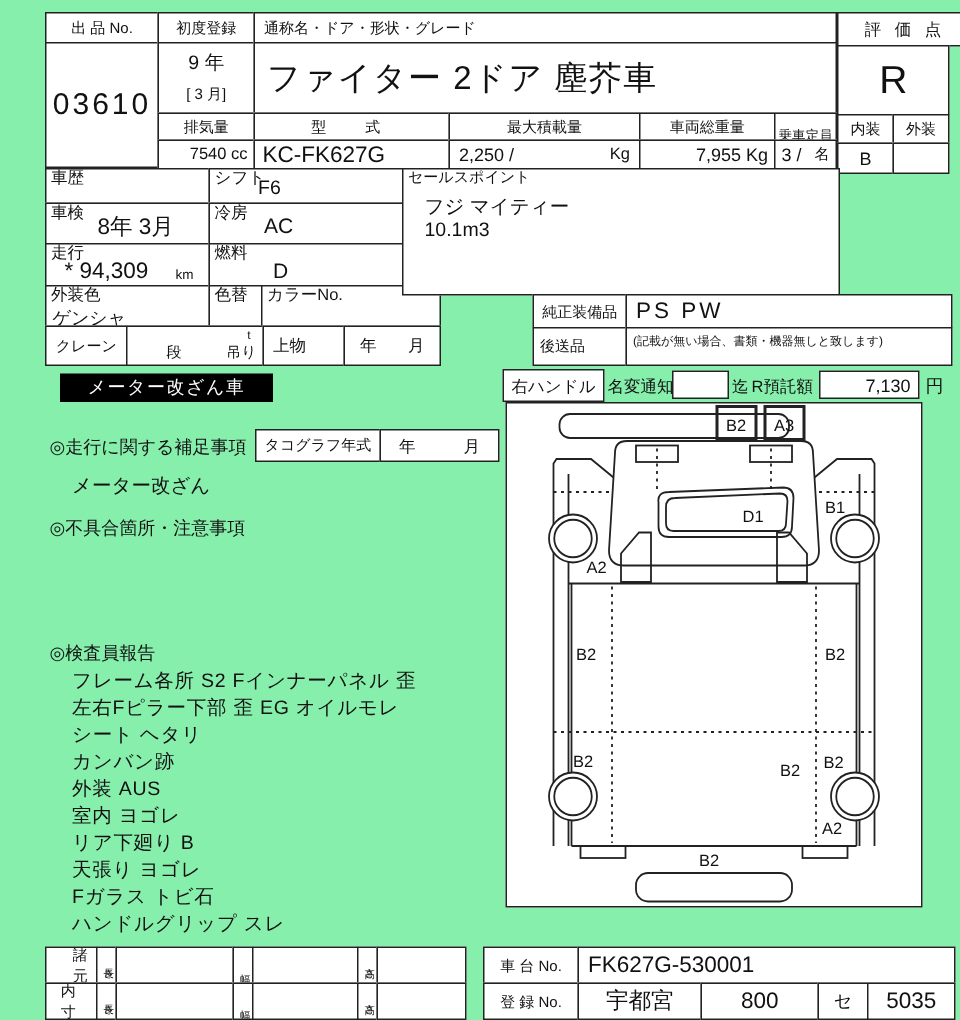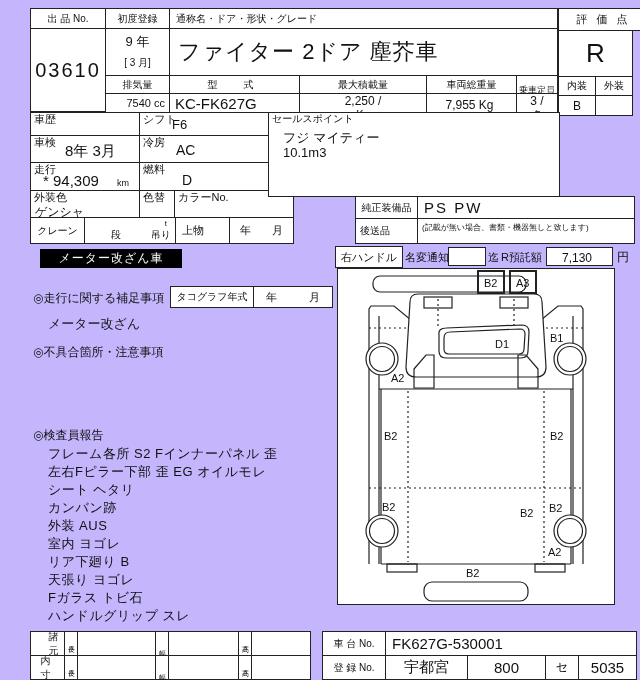--- a/index.html
+++ b/index.html
@@ -1,27 +1,27 @@
 <!DOCTYPE html>
 <html><head>
 <meta charset="utf-8">
 <style>
   html,body{margin:0;padding:0;background:#fff;}
-  #sheet{position:relative;width:640px;height:680px;background:#c4b5fd;
+  #sheet{position:relative;width:640px;height:680px;background:#86efac;
          font-family:"Liberation Sans","DejaVu Sans",sans-serif;color:#111;
          overflow:hidden;}
   .bx{position:absolute;border:1px solid #222;box-sizing:border-box;background:#fff;}
   .nb{position:absolute;box-sizing:border-box;text-align:right;}
   .c{display:flex;align-items:center;justify-content:center;text-align:center;}
   .l{display:flex;align-items:center;justify-content:flex-start;}
   .r{display:flex;align-items:center;justify-content:flex-end;}
   .sb{display:flex;align-items:center;justify-content:space-between;}
   .tag{position:absolute;top:1px;left:3px;font-size:11px;line-height:10px;white-space:nowrap;}
   .f9{font-size:9px;}  .f10{font-size:10px;} .f11{font-size:11px;}
-  .f12{font-size:12px;flex-direction:column;} .f13{font-size:13px;} .f15{font-size:15px;}
+  .f12{font-size:12px;} .f13{font-size:13px;} .f15{font-size:15px;}
   .big{font-size:20px;letter-spacing:2px;}
   .name{font-size:22px;font-weight:500;letter-spacing:1px;white-space:nowrap;}
   .score{font-size:26px;}
   .badge{background:#000;color:#fff;font-size:12px;display:flex;align-items:center;justify-content:center;letter-spacing:1px;}
   .vtag{writing-mode:vertical-rl;text-orientation:upright;font-size:7px;line-height:8px;margin:0 auto;}
   .noteline{position:absolute;left:48px;font-size:13px;white-space:nowrap;letter-spacing:0.5px;}
   .title{position:absolute;font-size:12px;white-space:nowrap;}
   svg text{font-family:"Liberation Sans","DejaVu Sans",sans-serif;font-size:11px;fill:#111;}
 </style>
 </head>

